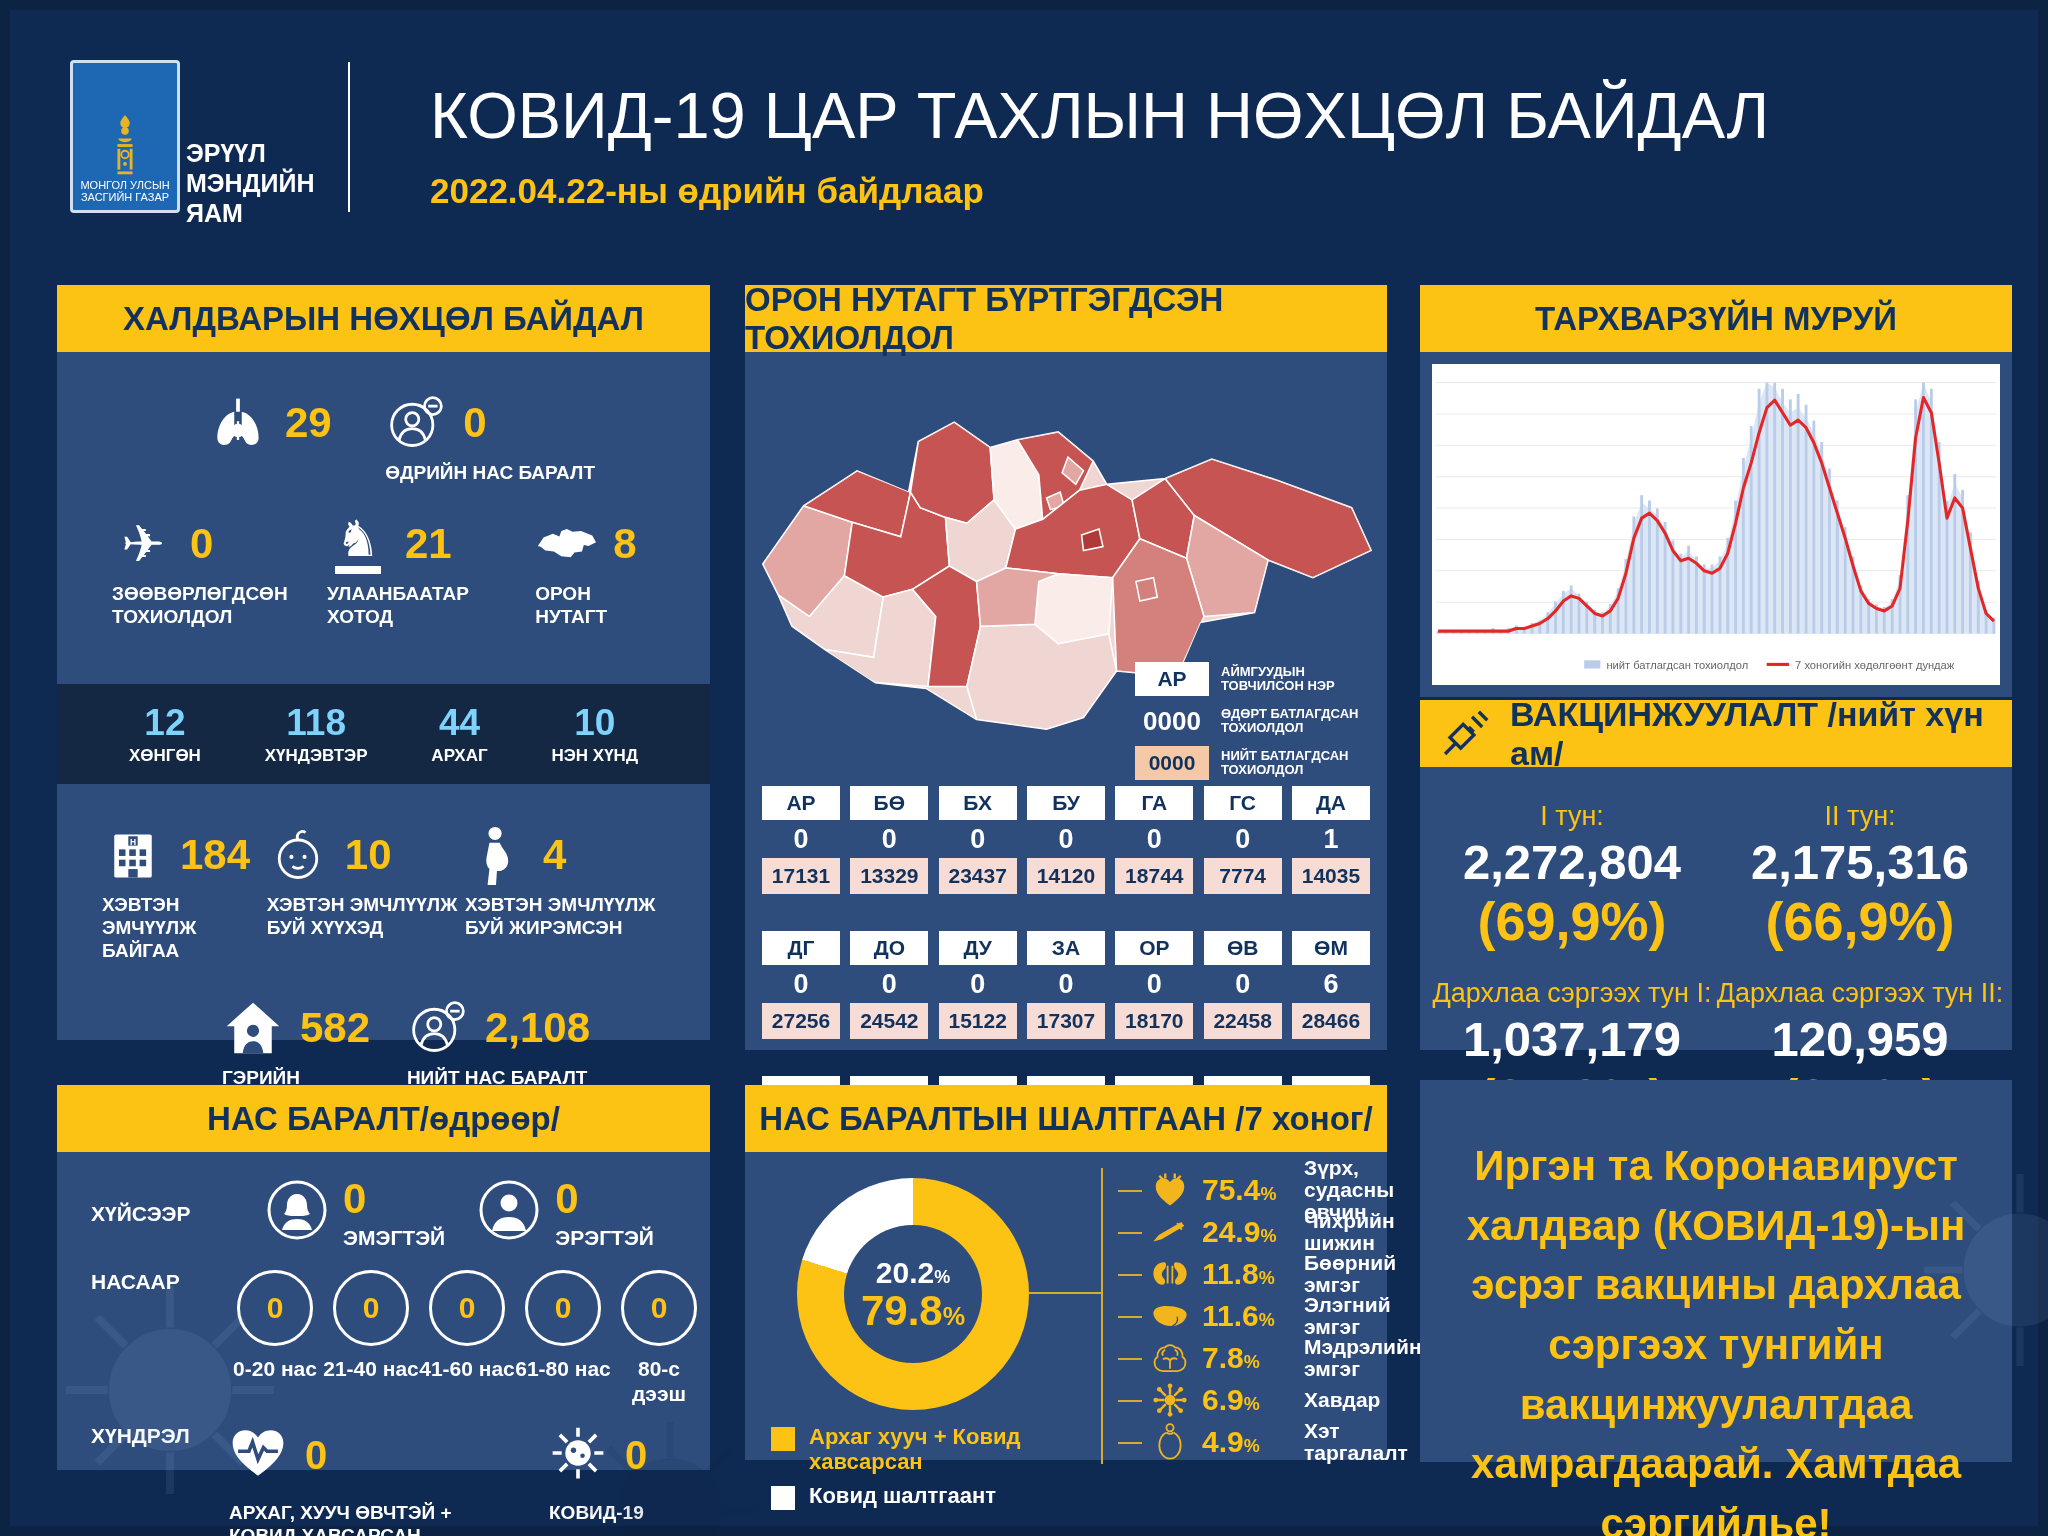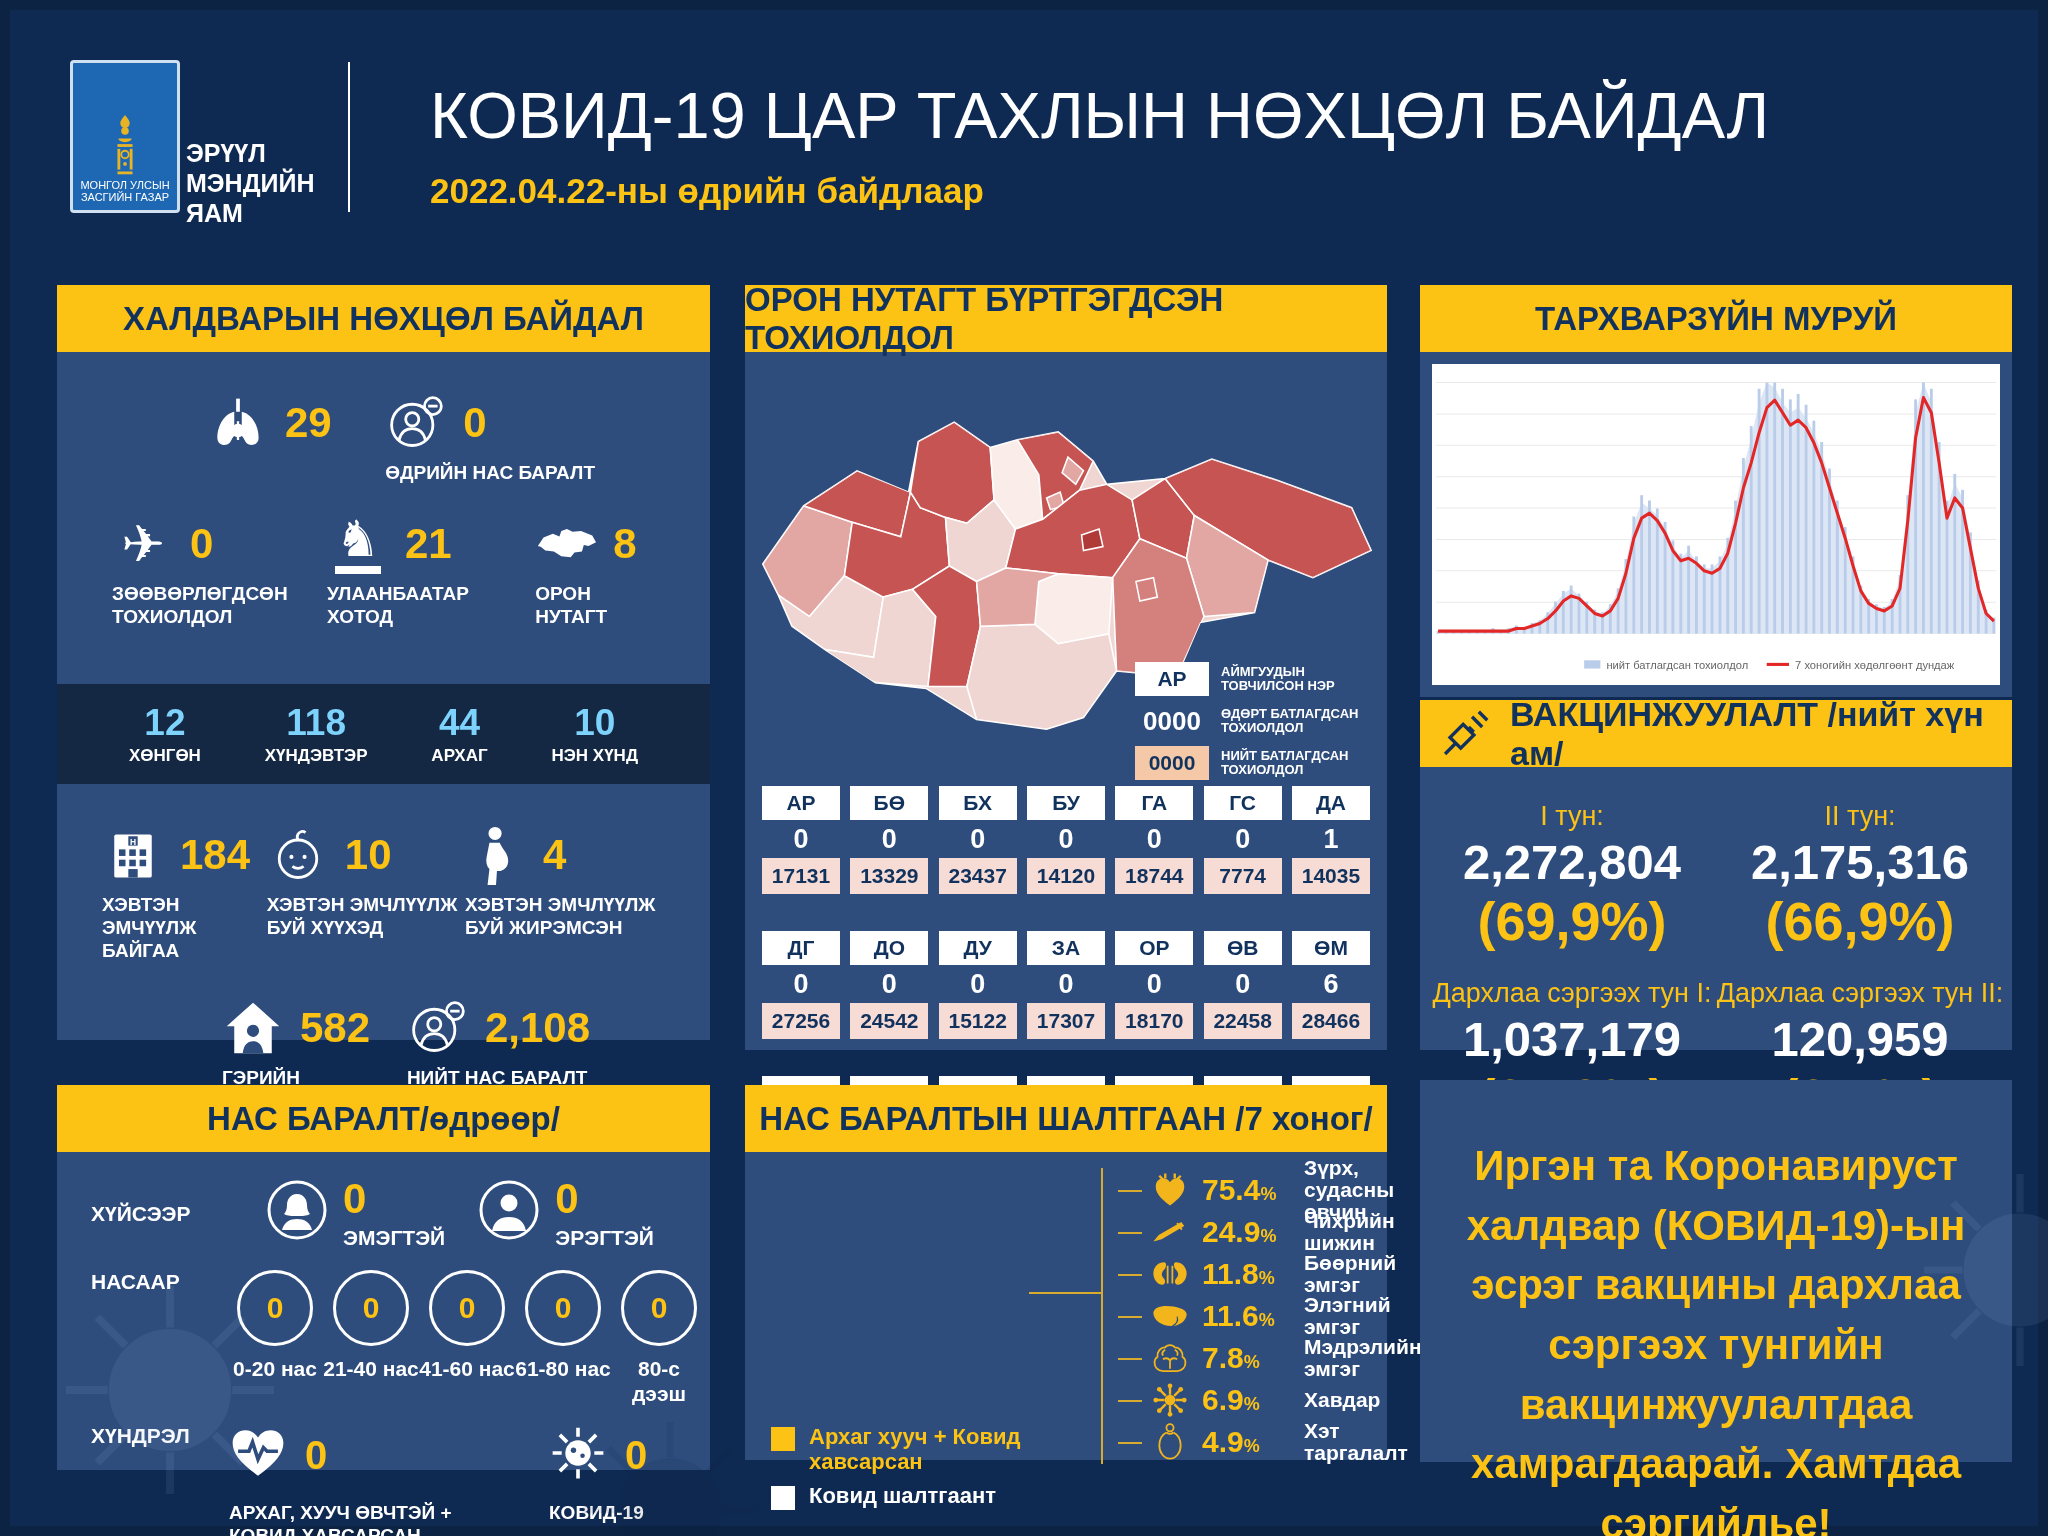--- a/index.html
+++ b/index.html
@@ -709,20 +709,26 @@
           </div>
         </div>
     </div>
   </section>
 
   <section class="panel p-cause">
     <div class="phead">
       <span>НАС БАРАЛТЫН ШАЛТГААН /7 хоног/</span>
     </div>
     <div class="cause-body">
+      <div class="donut" id="donut" style="background: conic-gradient(rgb(252, 194, 20) 0deg, rgb(252, 194, 20) 79.8%, rgb(255, 255, 255) 79.8%, rgb(255, 255, 255) 100%);">
+        <div class="hole">
+          <span class="p1"><span>20.2</span><span class="pct-sym">%</span></span>
+          <span class="p2"><span>79.8</span><span class="pct-sym">%</span></span>
+        </div>
+      </div>
       <div class="connector"></div>
       <div class="dlegend" id="dlegend">
           <div class="dleg-row">
             <span class="dleg-sw" style="background: rgb(252, 194, 20);"></span>
             <span class="dleg-t y">Архаг хууч + Ковид хавсарсан</span>
           </div>
           <div class="dleg-row">
             <span class="dleg-sw" style="background: rgb(255, 255, 255);"></span>
             <span class="dleg-t w">Ковид шалтгаант</span>
           </div>

